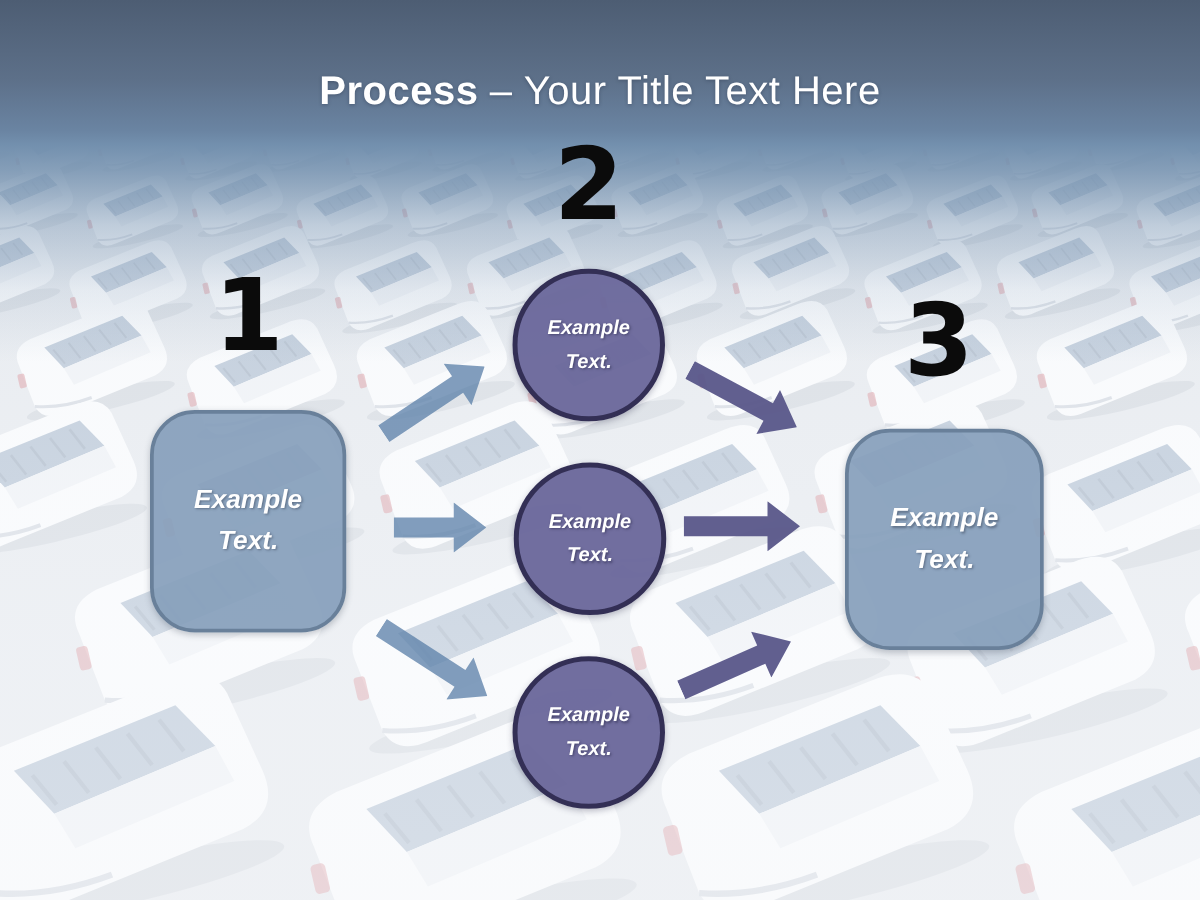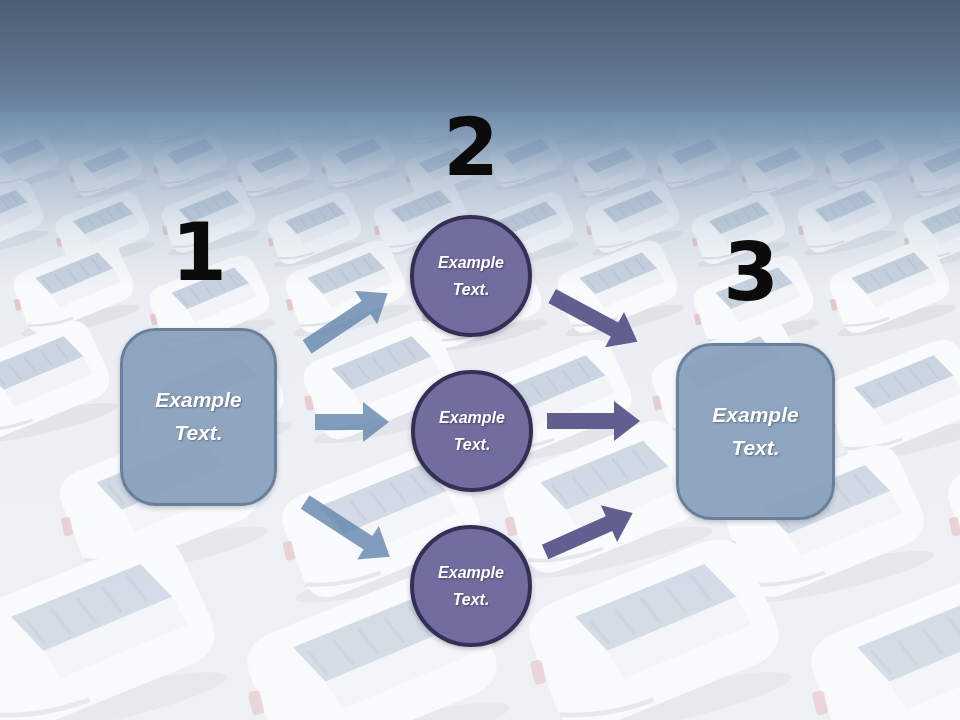--- a/index.html
+++ b/index.html
@@ -149,20 +149,21 @@
         <use href="#car" transform="translate(-60,580.7) rotate(-13) scale(1.7)"></use>
         <use href="#car" transform="translate(222,611.3) rotate(-13) scale(1.7)"></use>
         <use href="#car" transform="translate(504,580.7) rotate(-13) scale(1.7)"></use>
         <use href="#car" transform="translate(786,611.3) rotate(-13) scale(1.7)"></use>
       </g>
   </svg>
 
   <div class="wash"></div>
   <div class="header-band"></div>
 
+  <h1 class="title"><span class="t-bold">Process</span><span class="t-sep">–</span><span class="t-rest">Your Title Text Here</span></h1>
 
   <div class="step-number" id="num1">1</div>
   <div class="step-number" id="num2">2</div>
   <div class="step-number" id="num3">3</div>
 
   <div class="proc-box" id="box-left">
     <span class="lbl">Example Text.</span>
   </div>
   <div class="proc-box" id="box-right">
     <span class="lbl">Example Text.</span>

